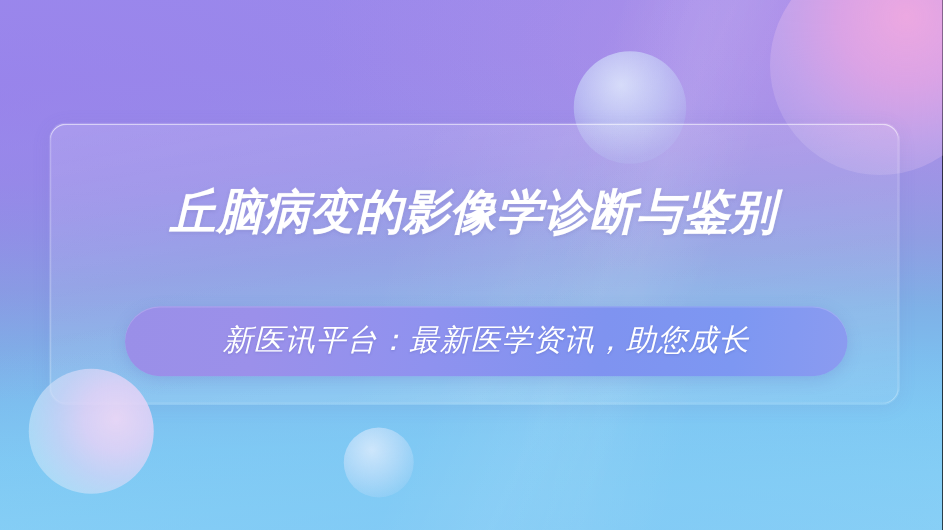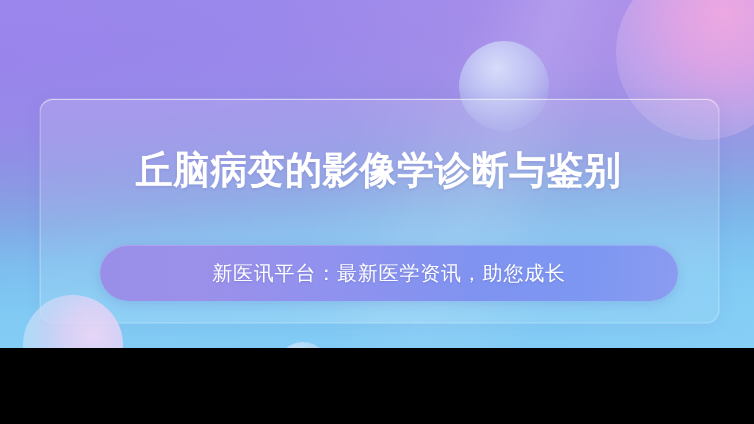--- a/index.html
+++ b/index.html
@@ -3,23 +3,24 @@
 <meta charset="utf-8">
 <style>
   html, body {
     margin: 0;
     padding: 0;
     background: #000;
   }
   #stage {
     position: relative;
     width: 754px;
-    height: 348px;
+    height: 424px;
     overflow: hidden;
     font-family: "Liberation Sans", "DejaVu Sans", sans-serif;
+    font-style: italic;
   }
 
   
   .bg-base {
     position: absolute;
     inset: 0;
     background: linear-gradient(177deg,
         #9c8bec 0%,
         #9b8bea 14%,
         #9a8ee9 24%,
@@ -137,21 +138,21 @@
         #8f92ef 42%,
         #7f93f0 66%,
         #7d97f2 84%,
         #8b9bf0 100%);
     box-shadow: 0 3px 12px rgba(92,100,190,0.22), inset 0 1px 0 rgba(255,255,255,0.18);
     display: flex;
     align-items: center;
     justify-content: center;
   }
   .pill-text {
-    font-size: 20px;
+    font-size: 24px;
     line-height: 34px;
     font-weight: 400;
     color: #ffffff;
     letter-spacing: 0.8px;
     white-space: nowrap;
     text-shadow: 0 1px 2px rgba(70,78,160,0.28);
   }
 </style>
 </head>
 <body>

